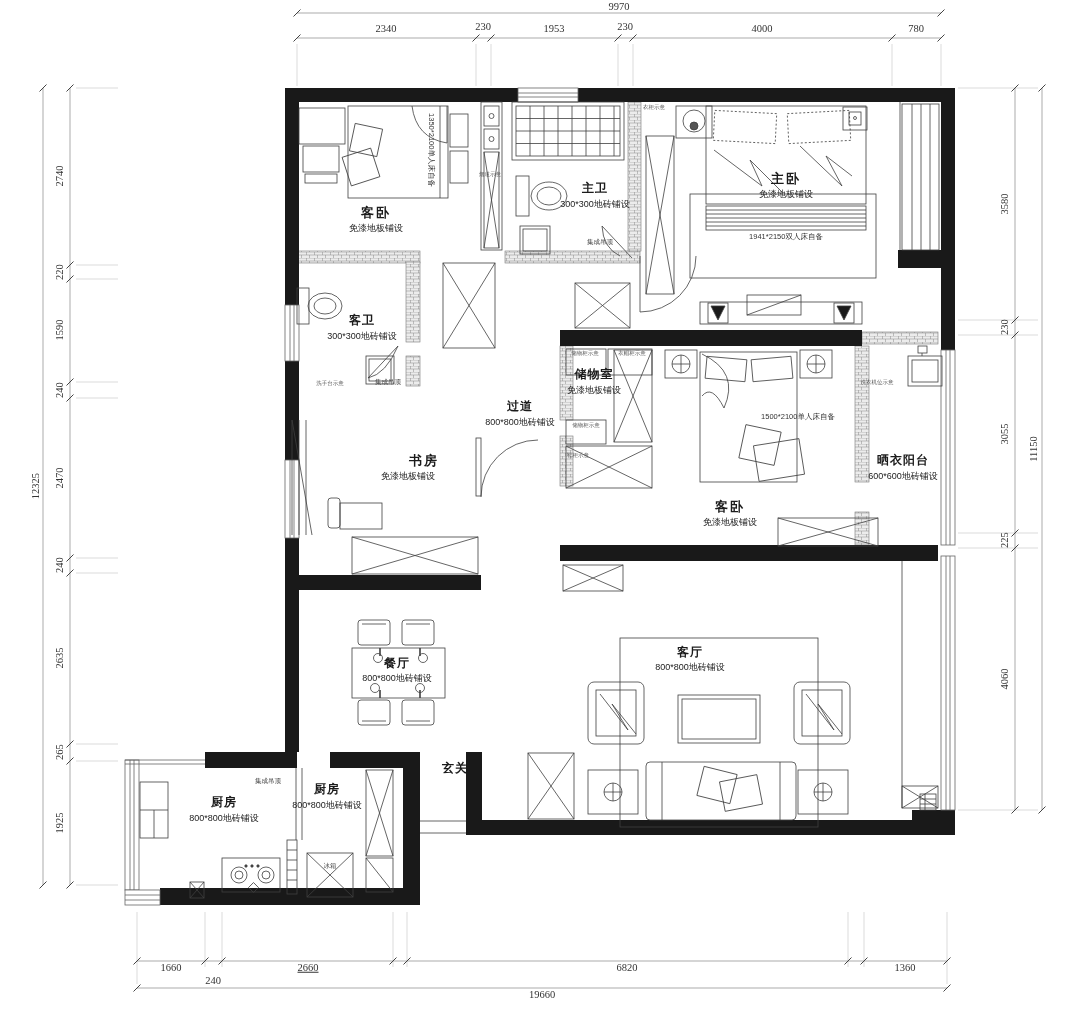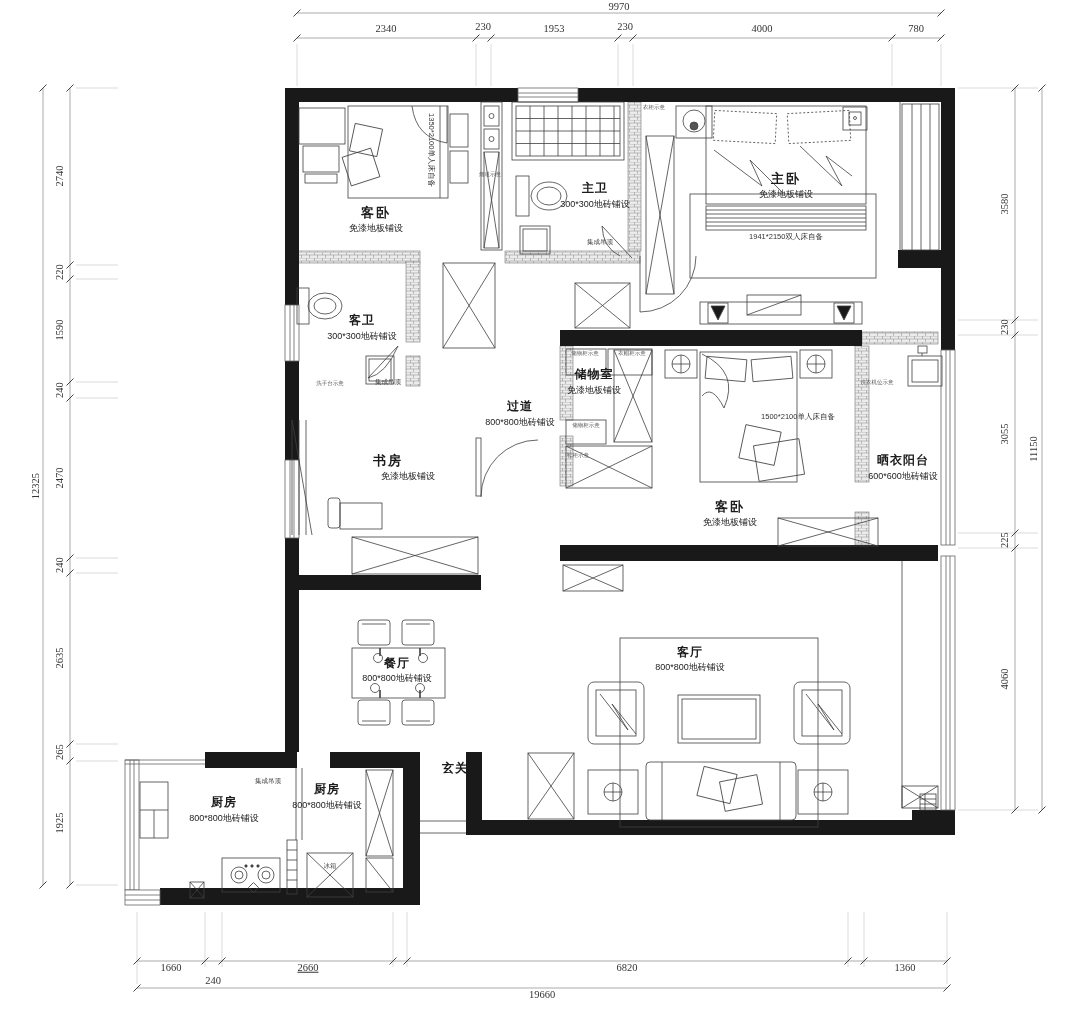--- a/index.html
+++ b/index.html
@@ -342,21 +342,21 @@
 <div class="lbl rn-s" style="left:595px;top:188px;">主卫</div>
 <div class="lbl rs" style="left:595px;top:204px;">300*300地砖铺设</div>
 <div class="lbl rn" style="left:786px;top:178px;">主卧</div>
 <div class="lbl rs" style="left:786px;top:194px;">免漆地板铺设</div>
 <div class="lbl rn-s" style="left:362px;top:320px;">客卫</div>
 <div class="lbl rs" style="left:362px;top:336px;">300*300地砖铺设</div>
 <div class="lbl rn-s" style="left:594px;top:374px;">储物室</div>
 <div class="lbl rs" style="left:594px;top:390px;">免漆地板铺设</div>
 <div class="lbl rn-s" style="left:520px;top:406px;">过道</div>
 <div class="lbl rs" style="left:520px;top:422px;">800*800地砖铺设</div>
-<div class="lbl rn" style="left:388px;top:460px;">书房</div>
+<div class="lbl rn" style="left:424px;top:460px;">书房</div>
 <div class="lbl rs" style="left:408px;top:476px;">免漆地板铺设</div>
 <div class="lbl rn" style="left:730px;top:506px;">客卧</div>
 <div class="lbl rs" style="left:730px;top:522px;">免漆地板铺设</div>
 <div class="lbl rn-s" style="left:903px;top:460px;">晒衣阳台</div>
 <div class="lbl rs" style="left:903px;top:476px;">600*600地砖铺设</div>
 <div class="lbl rn-s" style="left:397px;top:663px;">餐厅</div>
 <div class="lbl rs" style="left:397px;top:678px;">800*800地砖铺设</div>
 <div class="lbl rn-s" style="left:690px;top:652px;">客厅</div>
 <div class="lbl rs" style="left:690px;top:667px;">800*800地砖铺设</div>
 <div class="lbl rn-s" style="left:455px;top:768px;">玄关</div>

